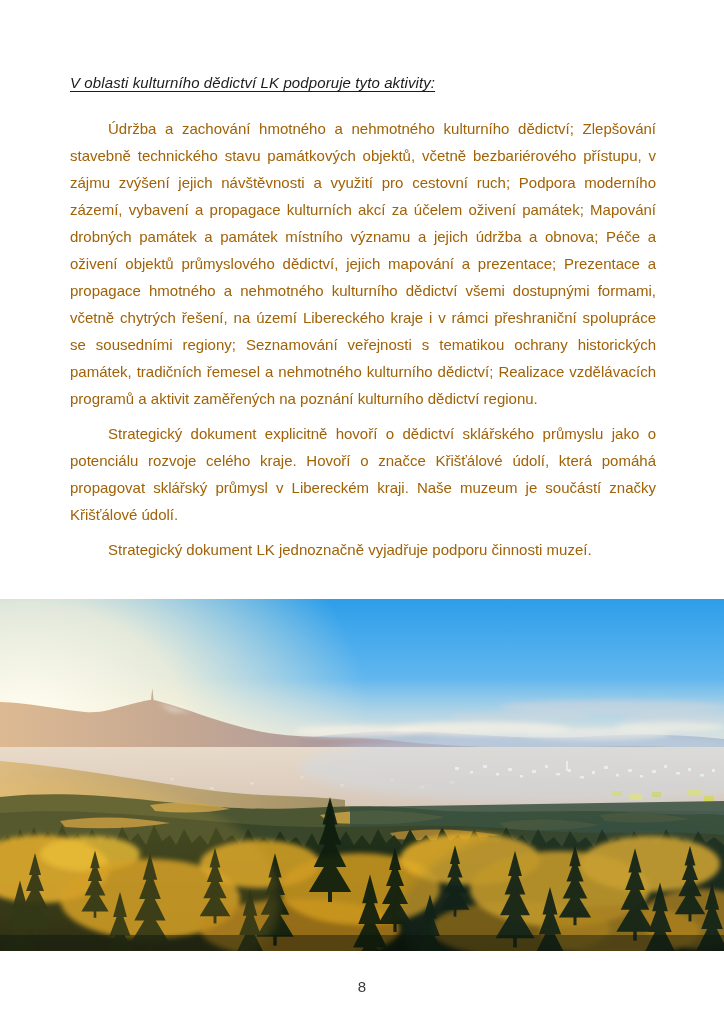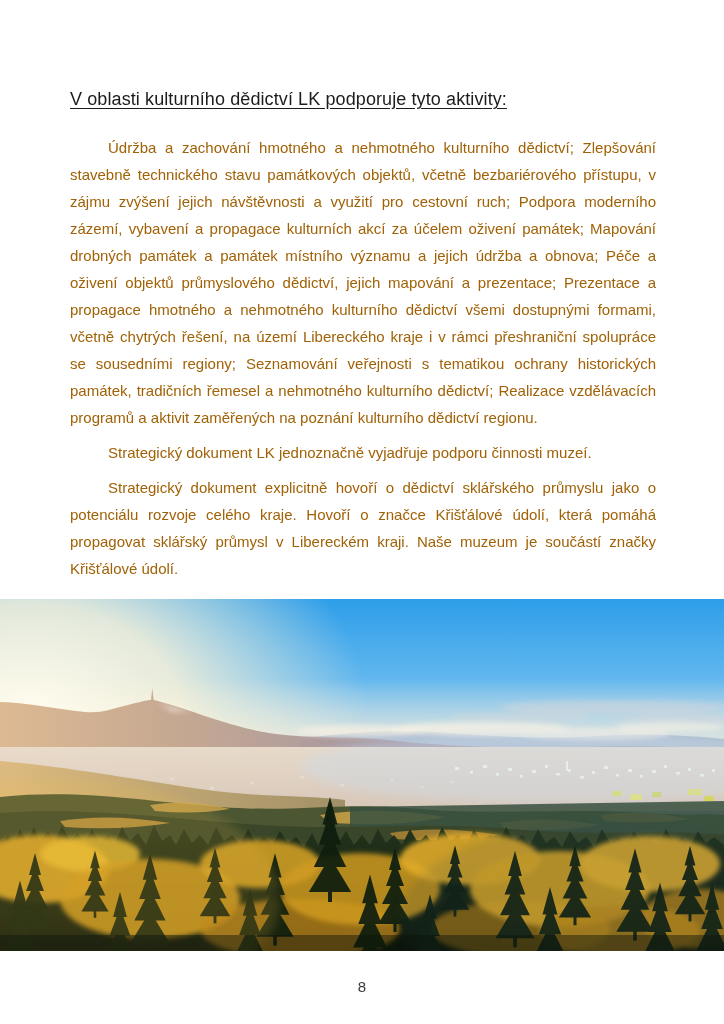--- a/index.html
+++ b/index.html
@@ -8,23 +8,23 @@
     width:724px;height:1024px;
     background:#ffffff;
     overflow:hidden;
     font-family:"Liberation Sans", sans-serif;
     color:#212121;
   }
   .content{
     position:absolute;left:70px;top:74px;width:586px;
   }
   .heading{
-    font-size:18px;font-weight:400;color:#1c1c1e;
+    font-size:15px;font-weight:400;color:#1c1c1e;
     text-decoration:underline;text-underline-offset:3px;
-    margin:15px 0 24px 0;letter-spacing:.1px;
+    margin:0 0 24px 0;letter-spacing:.1px;font-style:italic;
   }
   .body-par{
     font-size:15px;line-height:27px;font-weight:400;color:#a16207;
     text-align:justify;text-indent:38px;
     margin:0 0 8px 0;
     -webkit-hyphens:none;hyphens:none;
   }
   .photo-fig{
     position:absolute;left:0;top:599px;width:724px;height:352px;margin:0;padding:0;line-height:0;
   }
@@ -35,22 +35,22 @@
   }
 </style>
 </head>
 <body>
 
 <div class="page">
 
   <div class="content">
     <h1 class="heading">V oblasti kulturního dědictví LK podporuje tyto aktivity:</h1>
     <p class="body-par">Údržba a zachování hmotného a nehmotného kulturního dědictví; Zlepšování stavebně technického stavu památkových objektů, včetně bezbariérového přístupu, v zájmu zvýšení jejich návštěvnosti a využití pro cestovní ruch; Podpora moderního zázemí, vybavení a propagace kulturních akcí za účelem oživení památek; Mapování drobných památek a památek místního významu a jejich údržba a obnova; Péče a oživení objektů průmyslového dědictví, jejich mapování a prezentace; Prezentace a propagace hmotného a nehmotného kulturního dědictví všemi dostupnými formami, včetně chytrých řešení, na území Libereckého kraje i v rámci přeshraniční spolupráce se sousedními regiony; Seznamování veřejnosti s tematikou ochrany historických památek, tradičních řemesel a nehmotného kulturního dědictví; Realizace vzdělávacích programů a aktivit zaměřených na poznání kulturního dědictví regionu.</p>
+    <p class="body-par">Strategický dokument explicitně hovoří o dědictví sklářského průmyslu jako o potenciálu rozvoje celého kraje. Hovoří o značce Křišťálové údolí, která pomáhá propagovat sklářský průmysl v Libereckém kraji. Naše muzeum je součástí značky Křišťálové údolí.</p>
     <p class="body-par">Strategický dokument LK jednoznačně vyjadřuje podporu činnosti muzeí.</p>
-    <p class="body-par">Strategický dokument explicitně hovoří o dědictví sklářského průmyslu jako o potenciálu rozvoje celého kraje. Hovoří o značce Křišťálové údolí, která pomáhá propagovat sklářský průmysl v Libereckém kraji. Naše muzeum je součástí značky Křišťálové údolí.</p>
   </div>
 
   <figure class="photo-fig">
     <svg width="724" height="352" viewBox="0 0 724 352" xmlns="http://www.w3.org/2000/svg">
       <defs>
         <linearGradient id="sky" x1="0" y1="0" x2="0" y2="1">
           <stop offset="0" stop-color="#2d9ee9"></stop>
           <stop offset="0.4" stop-color="#62b7ee"></stop>
           <stop offset="0.75" stop-color="#aedbf5"></stop>
           <stop offset="1" stop-color="#e6f1f9"></stop>

